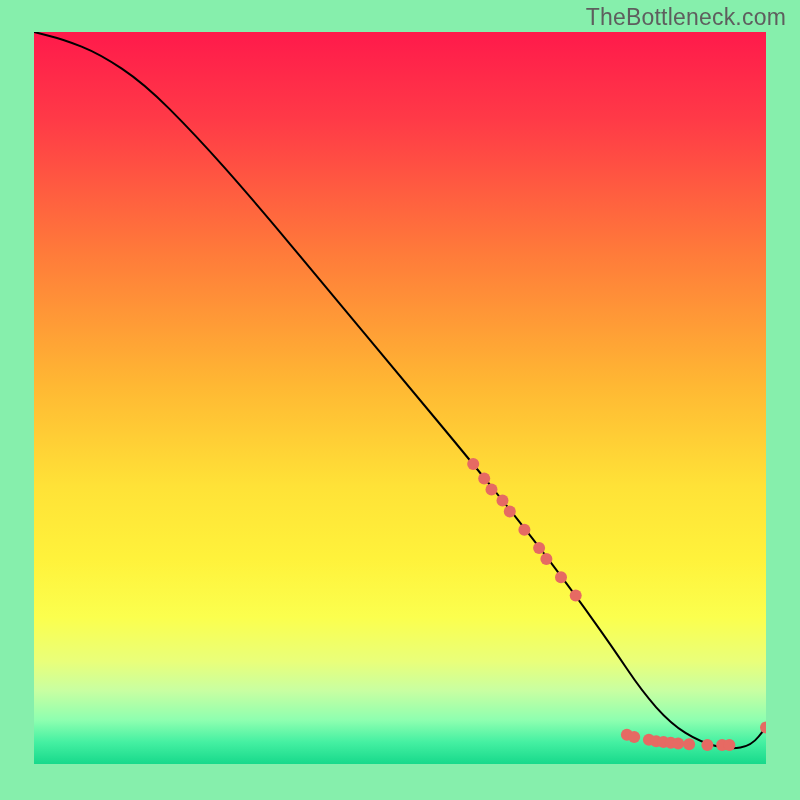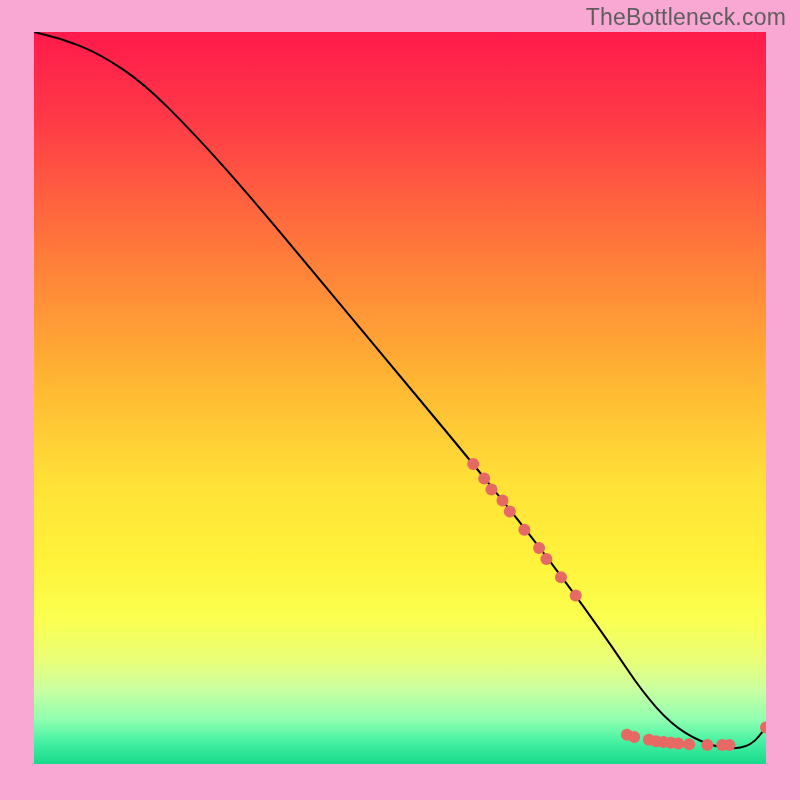--- a/index.html
+++ b/index.html
@@ -8,21 +8,21 @@
     width: 800px;
     height: 800px;
     background: #000;
     overflow: hidden;
     font-family: Arial, Helvetica, sans-serif;
   }
   .stage {
     position: relative;
     width: 800px;
     height: 800px;
-    background: #f9a8d4;
+    background: #86efac;
   }
   .watermark {
     position: absolute;
     top: 4px;
     right: 14px;
     font-size: 23px;
     font-weight: 500;
     color: #5e5e5e;
     letter-spacing: 0.2px;
     z-index: 5;

